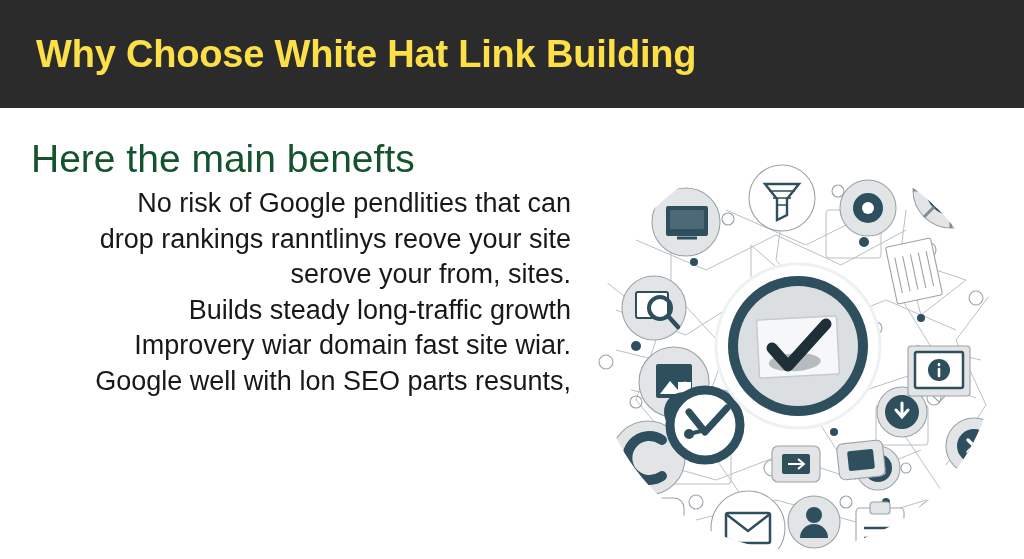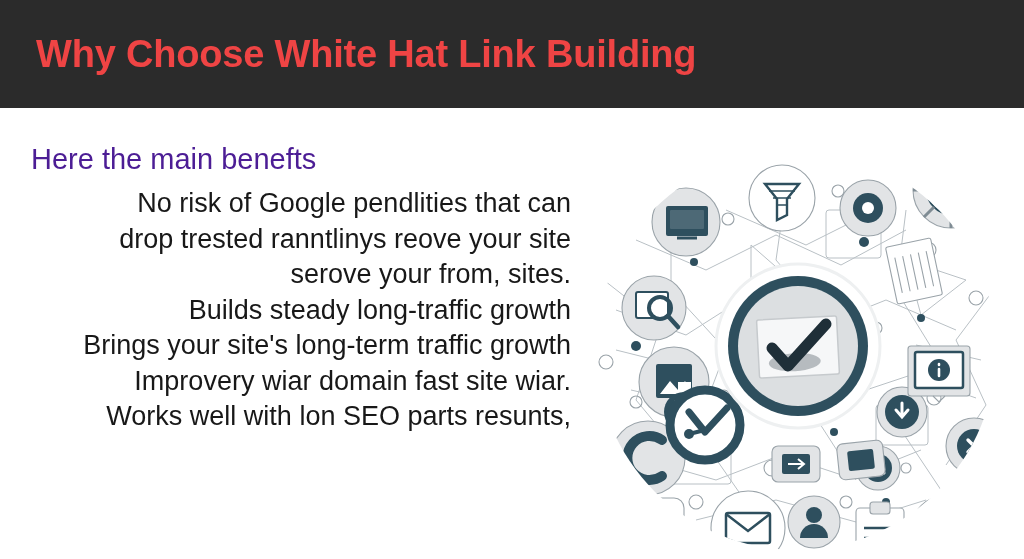--- a/index.html
+++ b/index.html
@@ -26,35 +26,35 @@
     width: 1024px;
     height: 108px;
     background: #2b2b2b;
   }
   .header-title {
     position: absolute;
     left: 36px;
     top: 33px;
     font-size: 38px;
     font-weight: bold;
-    color: #ef4444;
+    color: #fde047;
     letter-spacing: -0.2px;
     white-space: nowrap;
   }
 
   
   .content-column {
     position: absolute;
     left: 31px;
     top: 140px;
     width: 540px;
   }
   .subheading {
-    font-size: 29px;
-    color: #4c1d95;
+    font-size: 39px;
+    color: #14532d;
     line-height: 38px;
     margin: 0 0 8px 0;
     font-weight: normal;
   }
   .benefit-list {
     list-style: none;
     margin: 0;
     padding: 0;
     text-align: right;
   }
@@ -85,26 +85,25 @@
 <div class="slide">
 
   <div class="header-band">
     <div class="header-title">Why Choose White Hat Link Building</div>
   </div>
 
   <div class="content-column">
     <h2 class="subheading">Here the main benefts</h2>
     <ul class="benefit-list">
       <li class="benefit-line">No risk of Google pendlities that can</li>
-      <li class="benefit-line">drop trested ranntlinys reove your site</li>
+      <li class="benefit-line">drop rankings ranntlinys reove your site</li>
       <li class="benefit-line">serove your from, sites.</li>
       <li class="benefit-line">Builds steady long-traffic growth</li>
-      <li class="benefit-line">Brings your site's long-term traffic growth</li>
       <li class="benefit-line">Improvery wiar domain fast site wiar.</li>
-      <li class="benefit-line">Works well with lon SEO parts resunts,</li>
+      <li class="benefit-line">Google well with lon SEO parts resunts,</li>
     </ul>
   </div>
 
   <div class="graphic">
     <svg viewBox="0 0 440 405" xmlns="http://www.w3.org/2000/svg">
       <defs>
         <style>
           .nv { fill: #2e4f5e; }
           .nvs { stroke: #2e4f5e; fill: none; }
           .gy { fill: #e2e4e6; }

